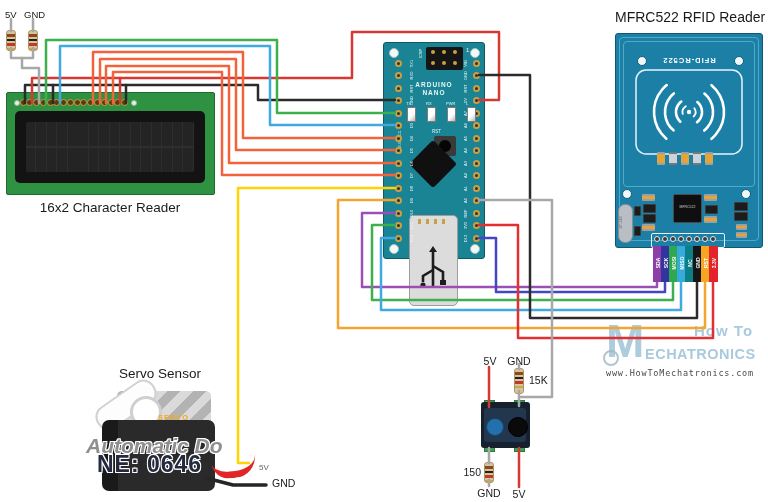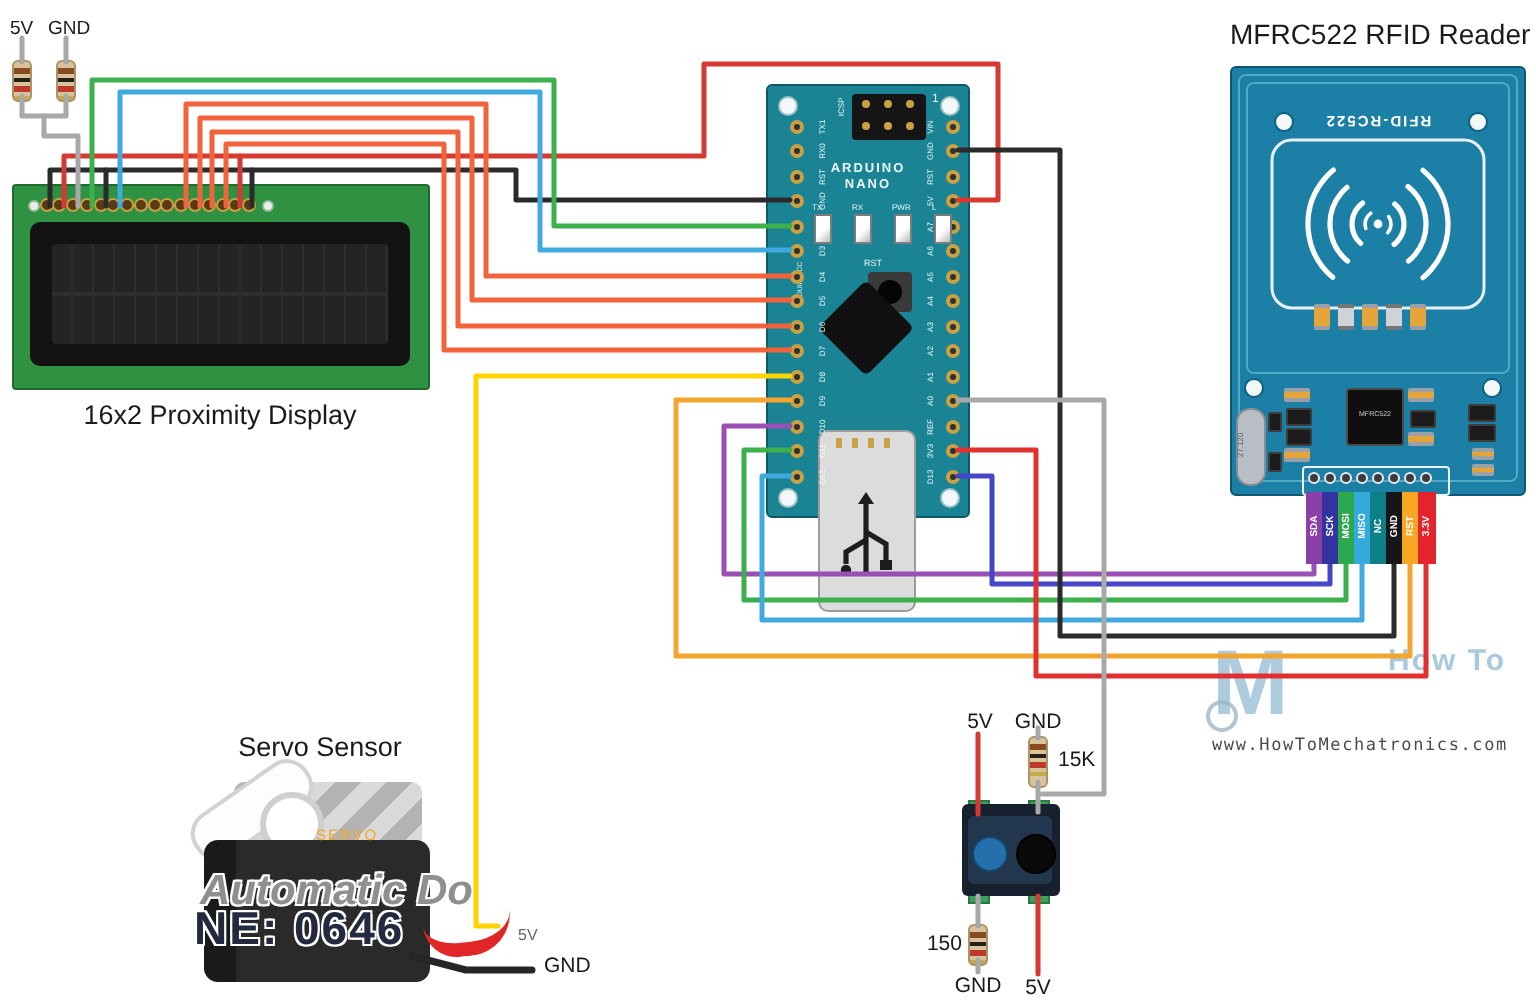--- a/index.html
+++ b/index.html
@@ -76,21 +76,21 @@
   <div class="resistor" style="left:6px;top:30px;height:19px;"></div>
   <div class="resistor" style="left:28px;top:30px;height:19px;"></div>
 
   <div class="lcd-board">
     <div class="lcd-bezel">
       <div class="lcd-screen"></div>
     </div>
   </div>
   <div class="lcd-hole" style="left:14px;top:100px;"></div>
   <div class="lcd-hole" style="left:131px;top:100px;"></div>
-  <div class="lbl" style="left:30px;top:200px;width:160px;text-align:center;font-size:13.5px;">16x2 Proximity Display</div>
+  <div class="lbl" style="left:30px;top:200px;width:160px;text-align:center;font-size:13.5px;">16x2 Character Reader</div>
 
   <div class="nano">
     <div class="hole" style="left:5px;top:5px;"></div>
     <div class="hole" style="left:86px;top:5px;"></div>
     <div class="hole" style="left:5px;top:201px;"></div>
     <div class="hole" style="left:86px;top:201px;"></div>
     <div class="icsp">
         <i style="left:5px;top:3px;"></i>
         <i style="left:16px;top:3px;"></i>
         <i style="left:27px;top:3px;"></i>
@@ -190,29 +190,30 @@
   <div class="resistor" style="left:484px;top:462px;height:19px;"></div>
   <div class="lbl" style="left:460px;top:466px;width:21px;text-align:right;font-size:10.5px;">150</div>
   <div class="lbl" style="left:477px;top:487px;width:24px;text-align:center;font-size:10.5px;">GND</div>
   <div class="lbl" style="left:509px;top:488px;width:20px;text-align:center;font-size:10.5px;">5V</div>
 
   <div class="lbl" style="left:110px;top:366px;width:100px;text-align:center;font-size:13.5px;">Servo Sensor</div>
   <div class="servo-top"></div>
   <div class="servo-horn"></div>
   <div class="servo-hub"></div>
   <div class="servo-body"></div>
-  <div class="lbl" style="left:158px;top:413px;font-size:7.5px;font-weight:normal;color:#f2a71f;letter-spacing:1px;z-index:3;">SERVO</div>
-  <div class="lbl wm-outline" style="left:100px;top:434px;font-size:21px;font-style:italic;font-weight:bold;color:#8f8f8f;z-index:4;">Automatic Do</div>
+  <div class="lbl" style="left:158px;top:413px;font-size:7.5px;font-weight:bold;color:#f2a71f;letter-spacing:1px;z-index:3;">SERVO</div>
+  <div class="lbl wm-outline" style="left:86px;top:434px;font-size:21px;font-style:italic;font-weight:bold;color:#8f8f8f;z-index:4;">Automatic Do</div>
   <div class="lbl wm-outline" style="left:97px;top:451px;font-size:23px;font-weight:bold;color:#232a40;letter-spacing:1px;z-index:4;">NE: 0646</div>
   <div class="swoosh" style="z-index:4;"></div>
   <div class="lbl" style="left:259px;top:463px;font-size:8px;color:#666;z-index:4;">5V</div>
   <div class="lbl" style="left:272px;top:477px;font-size:10.5px;z-index:4;">GND</div>
 
   <div class="lbl logo" style="left:606px;top:314px;font-size:46px;opacity:.9;z-index:1;">M</div>
   <div class="lbl logo" style="left:694px;top:322px;font-size:15px;letter-spacing:1px;opacity:.95;z-index:1;">How To</div>
+  <div class="lbl logo" style="left:645px;top:346px;font-size:14.5px;letter-spacing:.5px;opacity:.95;z-index:1;">ECHATRONICS</div>
   <div class="abs" style="left:603px;top:350px;width:12px;height:12px;border:2px solid #9fb6c4;border-radius:50%;opacity:.8;z-index:1;"></div>
   <div class="lbl" style="left:606px;top:368px;font-size:8.5px;letter-spacing:.8px;color:#4a4a4a;font-family:'DejaVu Sans Mono',monospace;z-index:1;">www.HowToMechatronics.com</div>
 
   <svg id="wire-layer" width="768" height="502">
       <polyline points="25,103 25,85 258,85 258,100 395,100" fill="none" stroke="#2b2b2b" stroke-width="2.5" stroke-linejoin="round" stroke-linecap="round"></polyline>
       <polyline points="53,103 53,85" fill="none" stroke="#2b2b2b" stroke-width="2.5" stroke-linejoin="round" stroke-linecap="round"></polyline>
       <polyline points="126,103 126,85" fill="none" stroke="#2b2b2b" stroke-width="2.5" stroke-linejoin="round" stroke-linecap="round"></polyline>
       <polyline points="32,103 32,78 352,78 352,32 499,32 499,100 479,100" fill="none" stroke="#d63832" stroke-width="2.5" stroke-linejoin="round" stroke-linecap="round"></polyline>
       <polyline points="120,103 120,78" fill="none" stroke="#d63832" stroke-width="2.5" stroke-linejoin="round" stroke-linecap="round"></polyline>
       <polyline points="11,48 11,58 33,58 33,48" fill="none" stroke="#a8a8a8" stroke-width="2.5" stroke-linejoin="round" stroke-linecap="round"></polyline>

